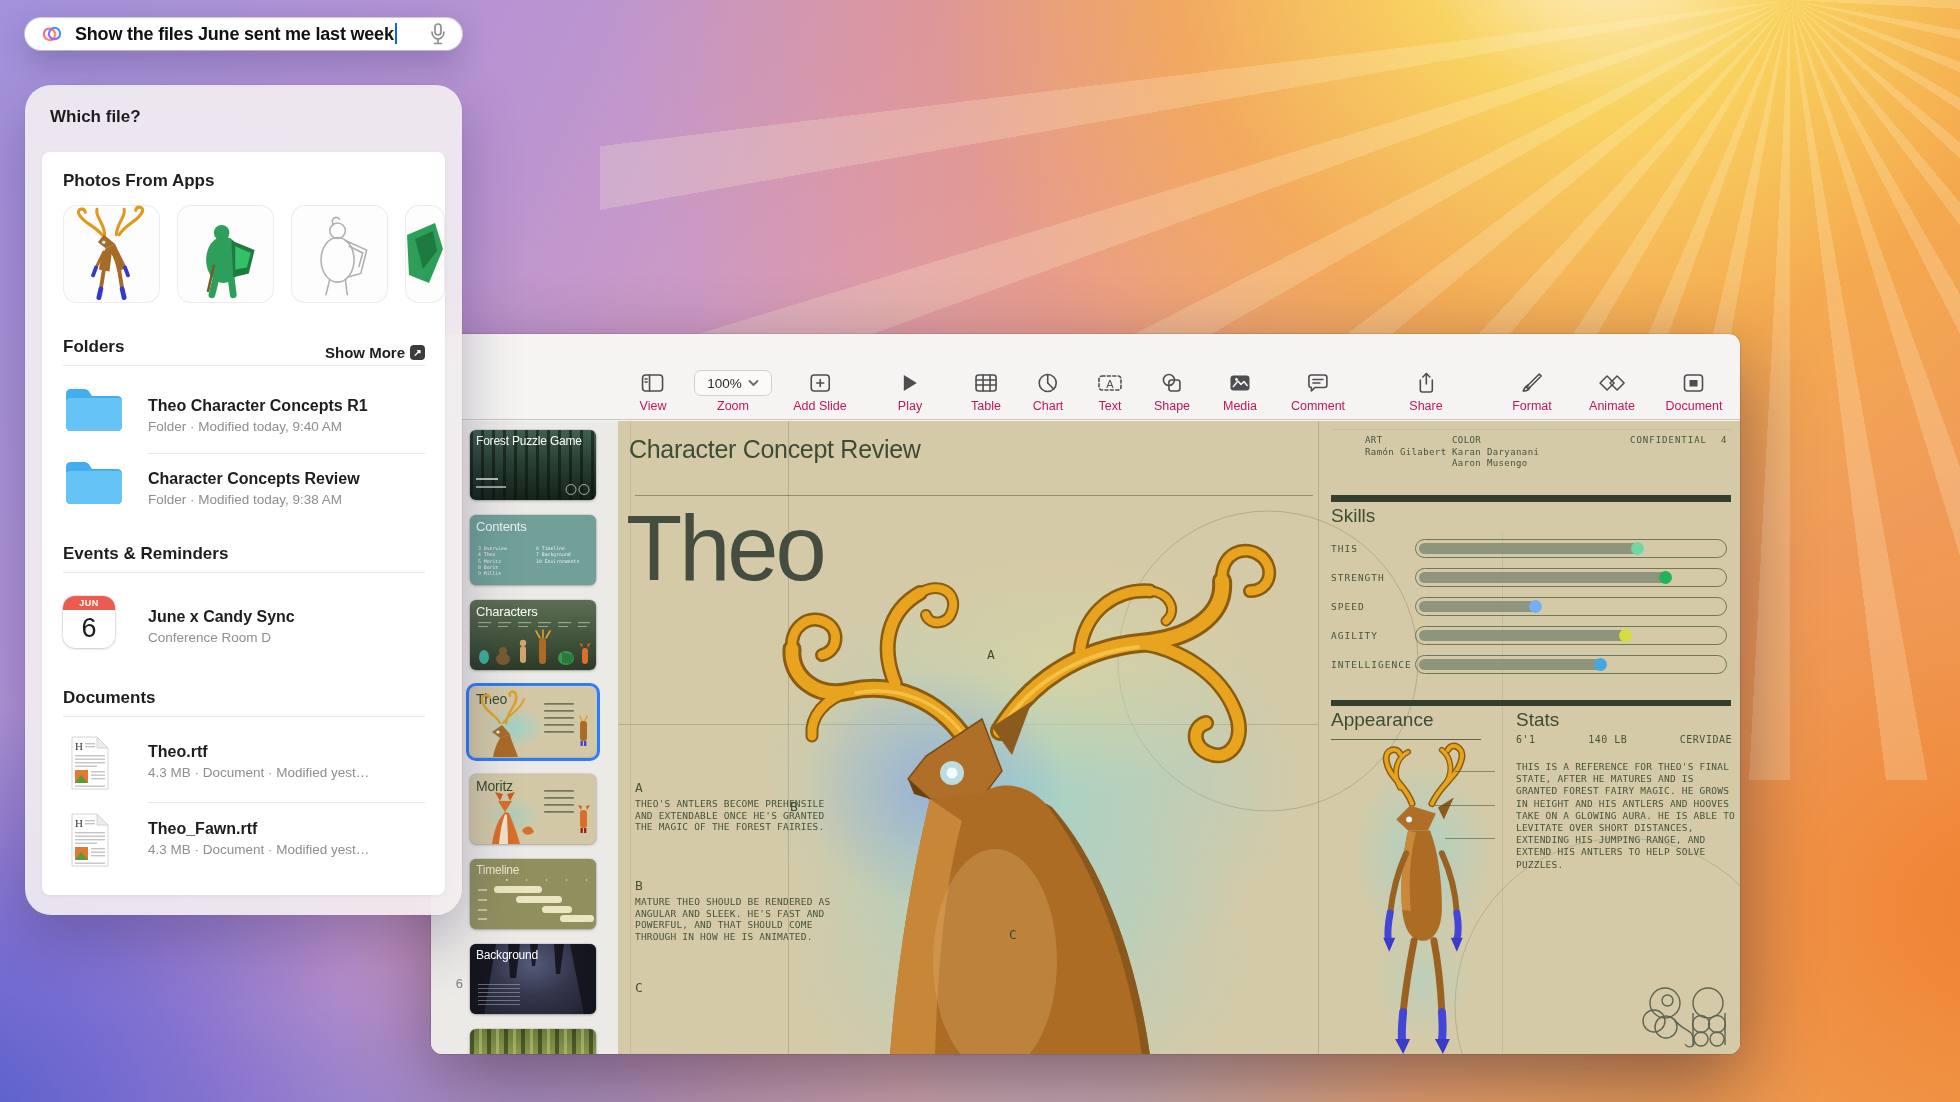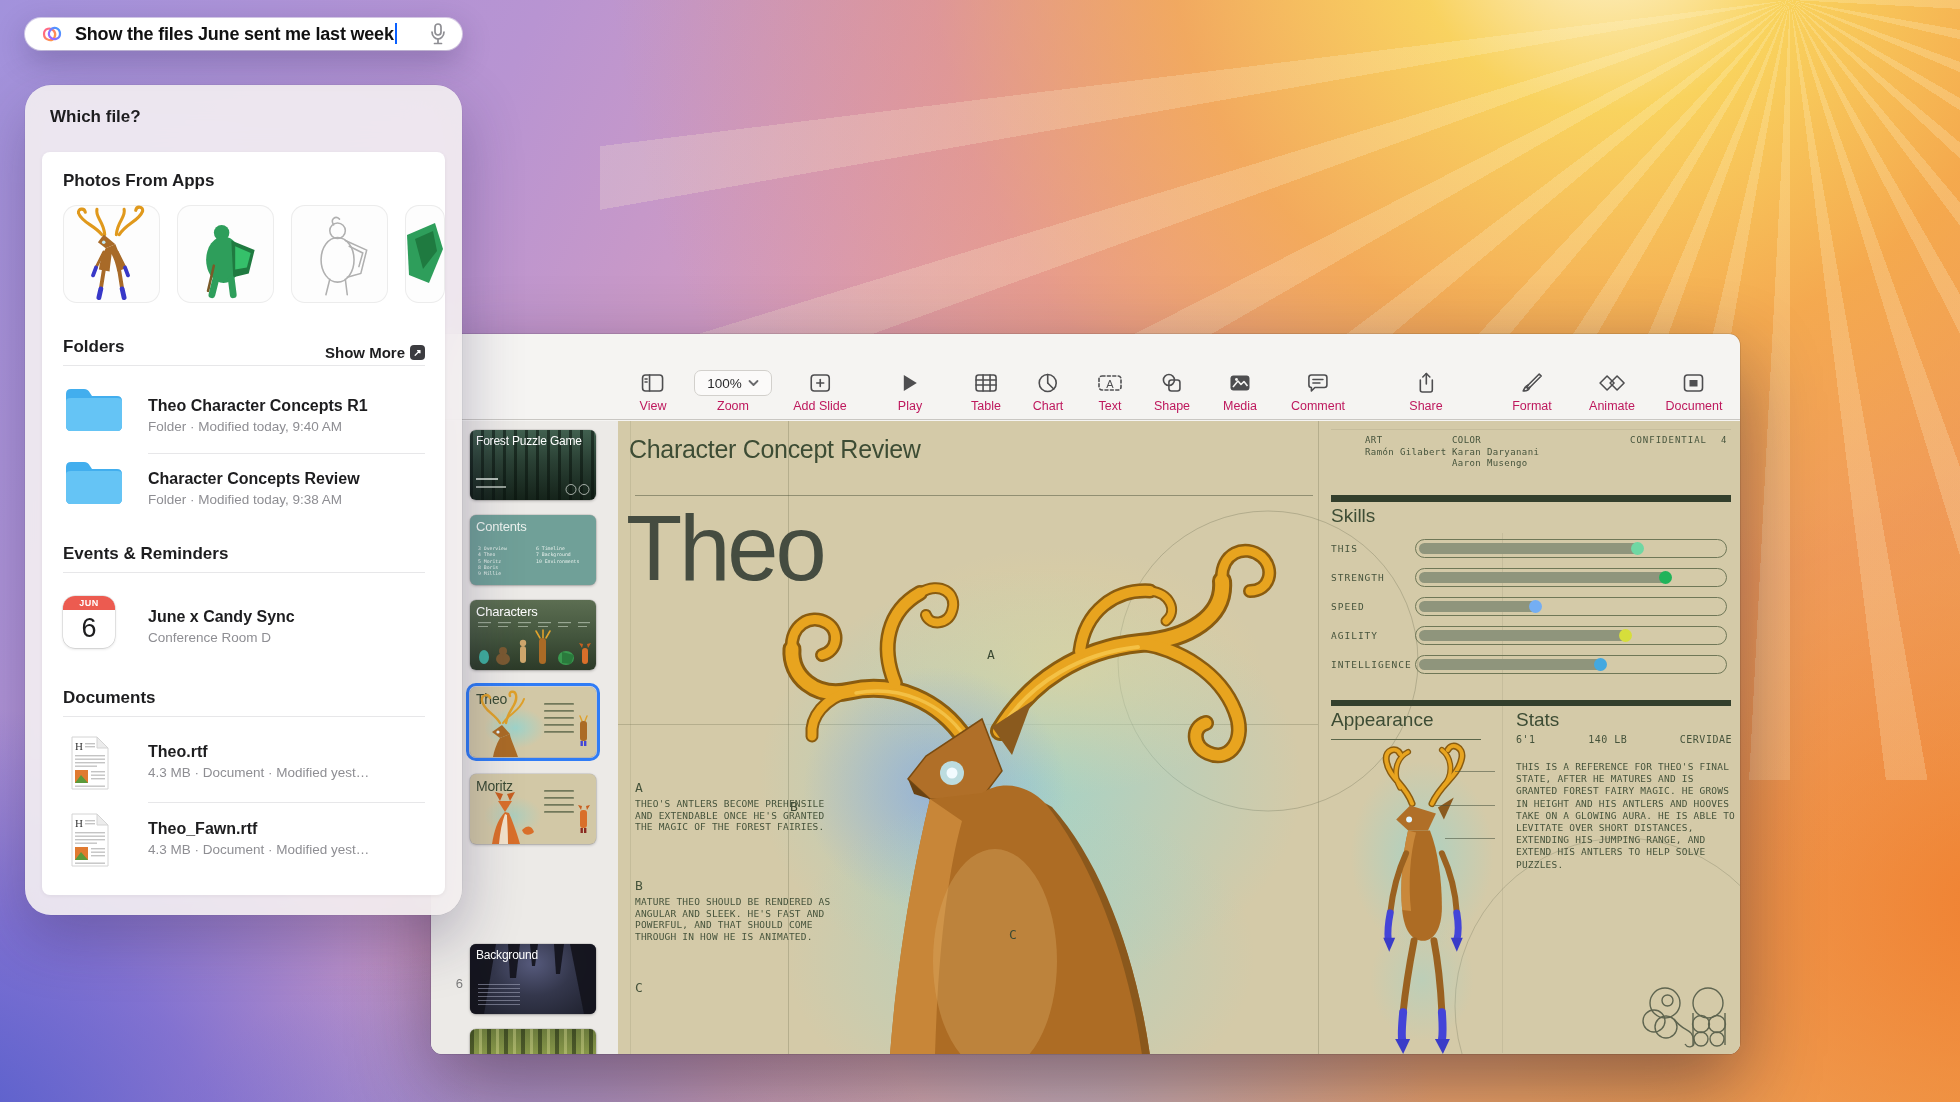--- a/index.html
+++ b/index.html
@@ -343,20 +343,32 @@
                 <rect x="74" y="30" width="30" height="1.8" rx=".9"></rect>
                 <rect x="74" y="37" width="30" height="1.8" rx=".9"></rect>
               </g>
             <path d="M111 36 l-3 -5 l4 1 z M117 36 l3 -5 l-4 1 z" fill="#c85f20"></path>
             <rect x="110" y="36" width="7" height="18" rx="3" fill="#d96f2a"></rect>
               <rect x="110.5" y="54" width="2.4" height="5" fill="#8a2a20"></rect>
               <rect x="114" y="54" width="2.4" height="5" fill="#8a2a20"></rect>
           </svg>
         </div>
 
+        <div class="thumb" style="top:438px; background:#90905f;">
+          <div class="thumb-title" style="font-size:12px;color:#ece8cc;">Timeline</div>
+          <div style="position:absolute;left:36px;top:20px;width:84px;height:2px;background:repeating-linear-gradient(90deg,rgba(232,228,196,.7) 0 1.5px,rgba(0,0,0,0) 1.5px 20px);"></div>
+          <div style="position:absolute;left:8px;top:30px;width:9px;height:1.5px;background:#c8c4a0;"></div>
+          <div style="position:absolute;left:8px;top:40px;width:9px;height:1.5px;background:#c8c4a0;"></div>
+          <div style="position:absolute;left:8px;top:50px;width:9px;height:1.5px;background:#c8c4a0;"></div>
+          <div style="position:absolute;left:8px;top:59px;width:9px;height:1.5px;background:#c8c4a0;"></div>
+          <div style="position:absolute;left:24px;top:27px;width:48px;height:7px;border-radius:4px;background:#ece5c2;"></div>
+          <div style="position:absolute;left:46px;top:37px;width:46px;height:7px;border-radius:4px;background:#ece5c2;"></div>
+          <div style="position:absolute;left:72px;top:47px;width:30px;height:7px;border-radius:4px;background:#ece5c2;"></div>
+          <div style="position:absolute;left:90px;top:56px;width:34px;height:7px;border-radius:4px;background:#ece5c2;"></div>
+        </div>
 
         <div class="thumb" style="top:523px; background:radial-gradient(ellipse at 50% 28%, #565a7c 0%, #34374c 45%, #1d1f2b 100%);">
           <svg style="position:absolute;inset:0;" width="126" height="70" viewBox="0 0 126 70">
               <g fill="#14141d" opacity=".92">
                 <path d="M0 0 L26 0 L14 70 L0 70 Z"></path>
                 <path d="M126 0 L100 0 L114 70 L126 70 Z"></path>
                 <path d="M38 0 L50 0 L46 34 L40 34 Z"></path>
                 <path d="M84 0 L94 0 L90 30 L86 30 Z"></path>
                 <path d="M60 0 L68 0 L65 22 L62 22 Z"></path>
               </g>

